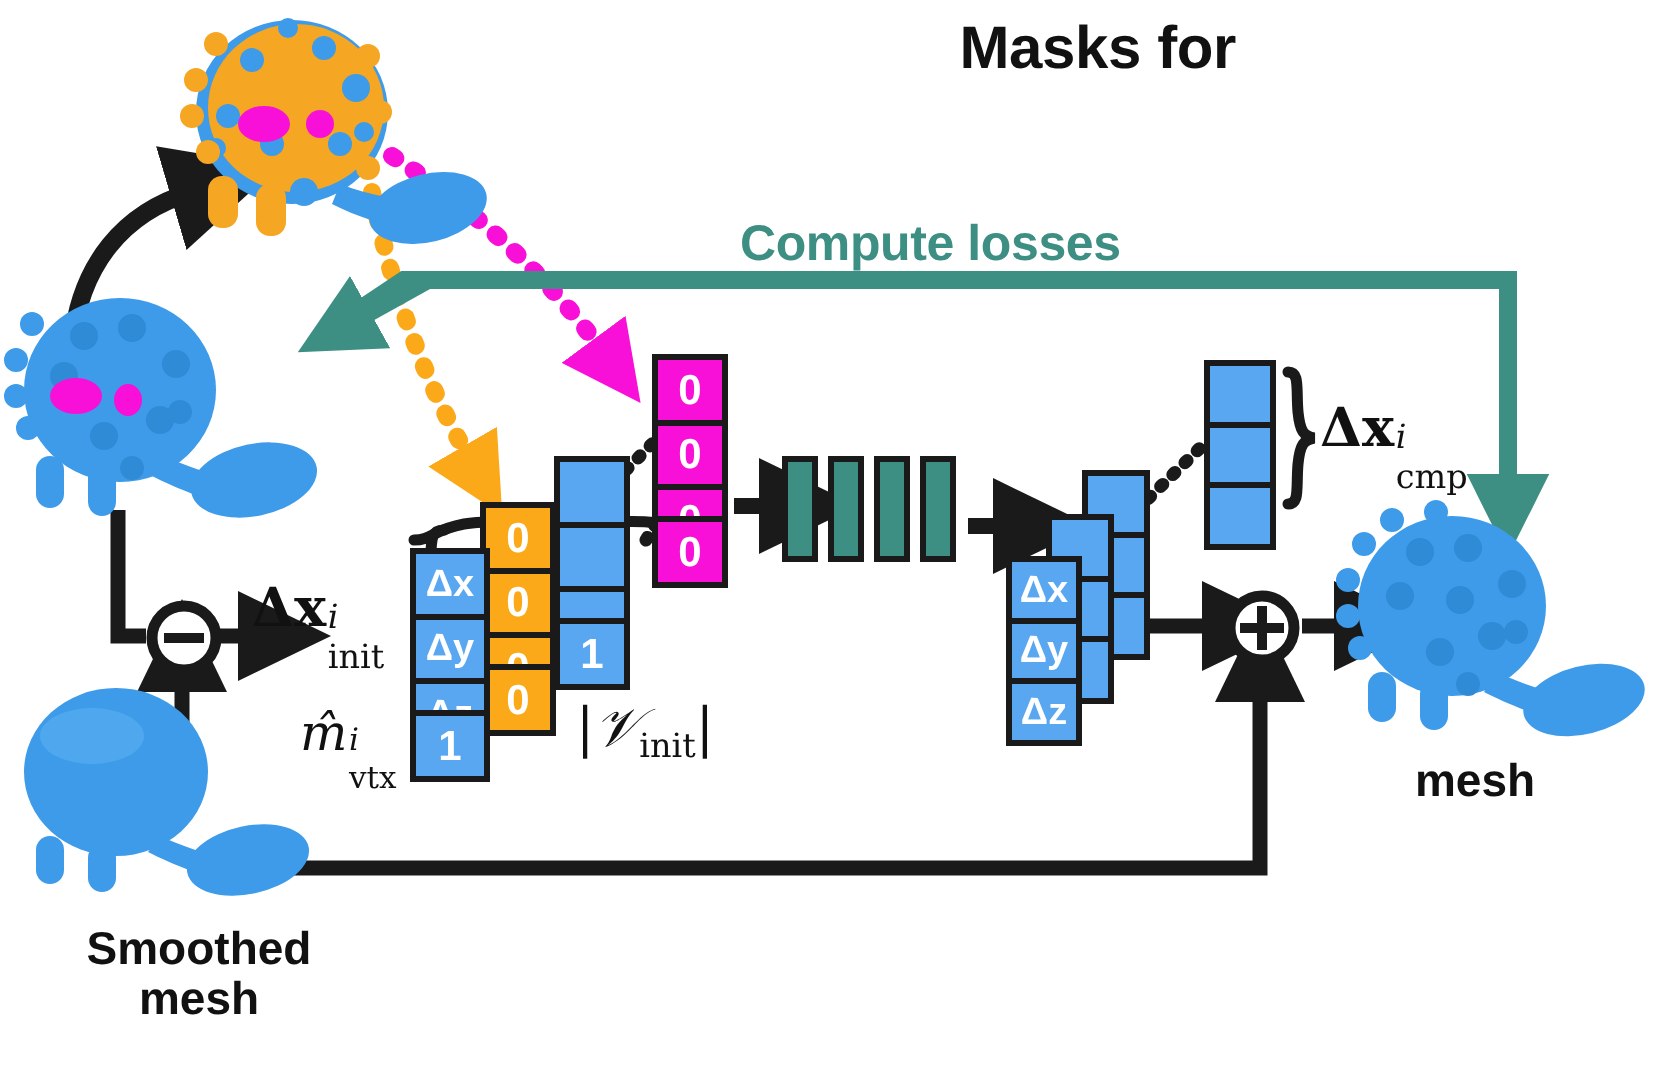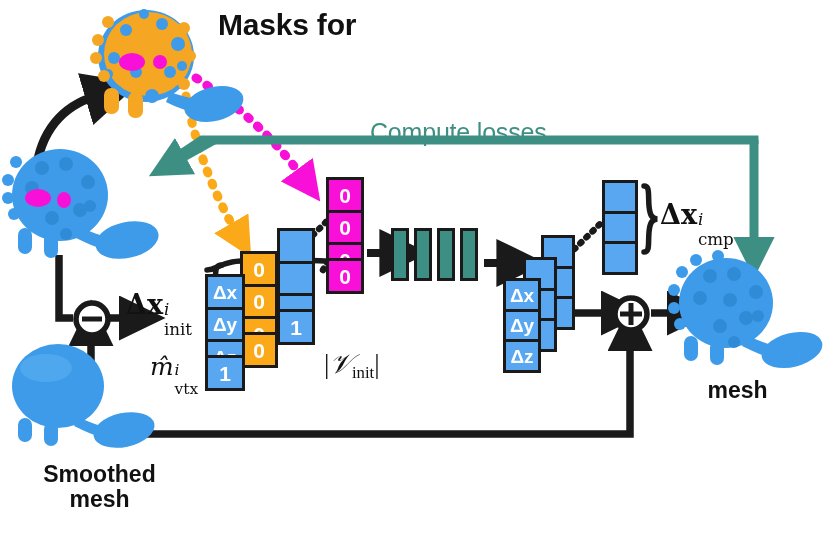--- a/index.html
+++ b/index.html
@@ -17,37 +17,36 @@
     height: 544px;
     background: #ffffff;
     overflow: hidden;
   }
   .abs { position: absolute; }
 
   
   .title-masks {
     left: 218px; top: 8px;
     width: 400px;
-    text-align: left;
+    text-align: right;
     font-size: 30px;
     font-weight: bold;
     color: #111111;
     line-height: 1.12;
     letter-spacing: -0.2px;
   }
   .title-masks .real { color: #F910D8; }
   .title-masks .fake { color: #FBA919; }
 
   .compute-losses {
     left: 370px; top: 108px;
     font-size: 25px;
-    font-weight: normal;
+    font-weight: bold;
     color: #3E8F83;
     letter-spacing: -0.2px;
-    margin-top: 10px;
   }
 
   .mesh-caption {
     font-size: 23px;
     font-weight: bold;
     color: #111111;
     text-align: center;
     line-height: 1.1;
   }
   .cap-smoothed { left: 0px; top: 462px; width: 175px; margin-left: 12px; }
@@ -65,21 +64,21 @@
   
   .math {
     font-family: "DejaVu Serif", "Liberation Serif", serif;
     color: #111111;
     white-space: nowrap;
   }
   .math .bvar { font-weight: bold; font-style: normal; }
   .lbl-dx-init { left: 126px; top: 289px; font-size: 27px; }
   .lbl-mvtx    { left: 150px; top: 352px; font-size: 25px; }
   .lbl-dx-cmp  { left: 660px; top: 199px; font-size: 27px; }
-  .lbl-vinit   { left: 324px; top: 349px; font-size: 27px; font-family: Liberation Serif, serif; }
+  .lbl-vinit   { left: 288px; top: 349px; font-size: 27px; }
   .lbl-vinit .calV { font-style: italic; }
   .cell {
     box-sizing: border-box;
     border: 3.5px solid #1a1a1a;
     display: flex;
     align-items: center;
     justify-content: center;
     font-family: "Liberation Sans", sans-serif;
     font-weight: bold;
     color: #ffffff;

